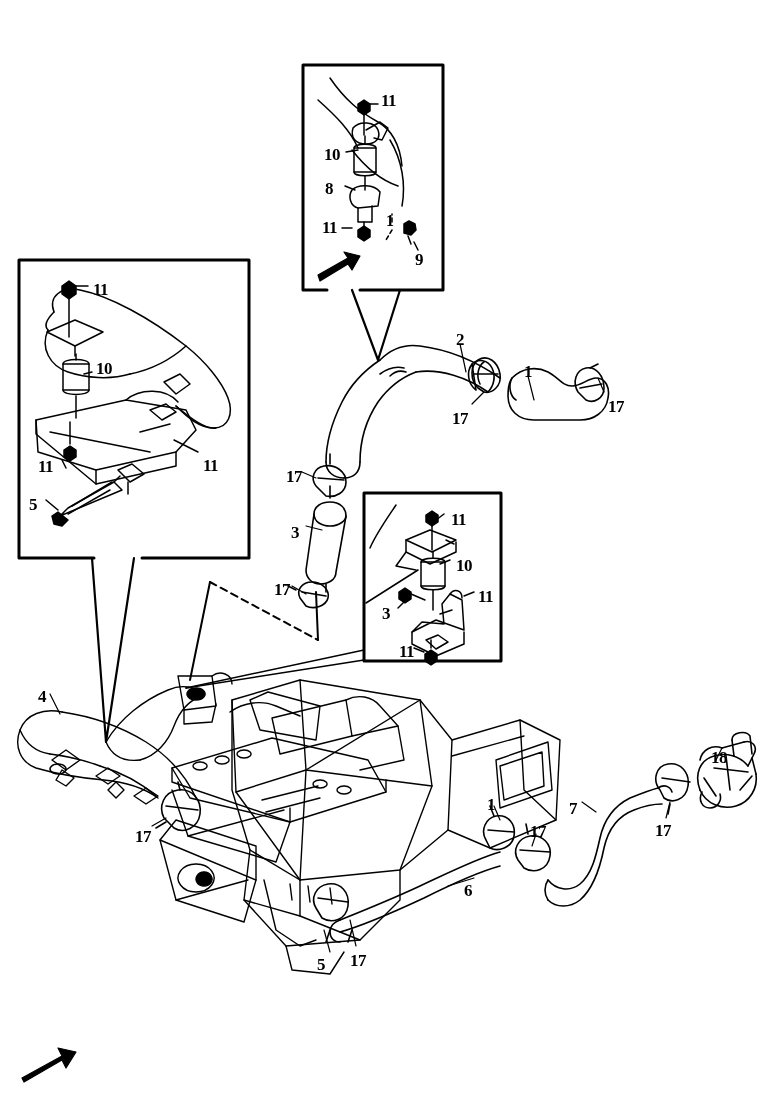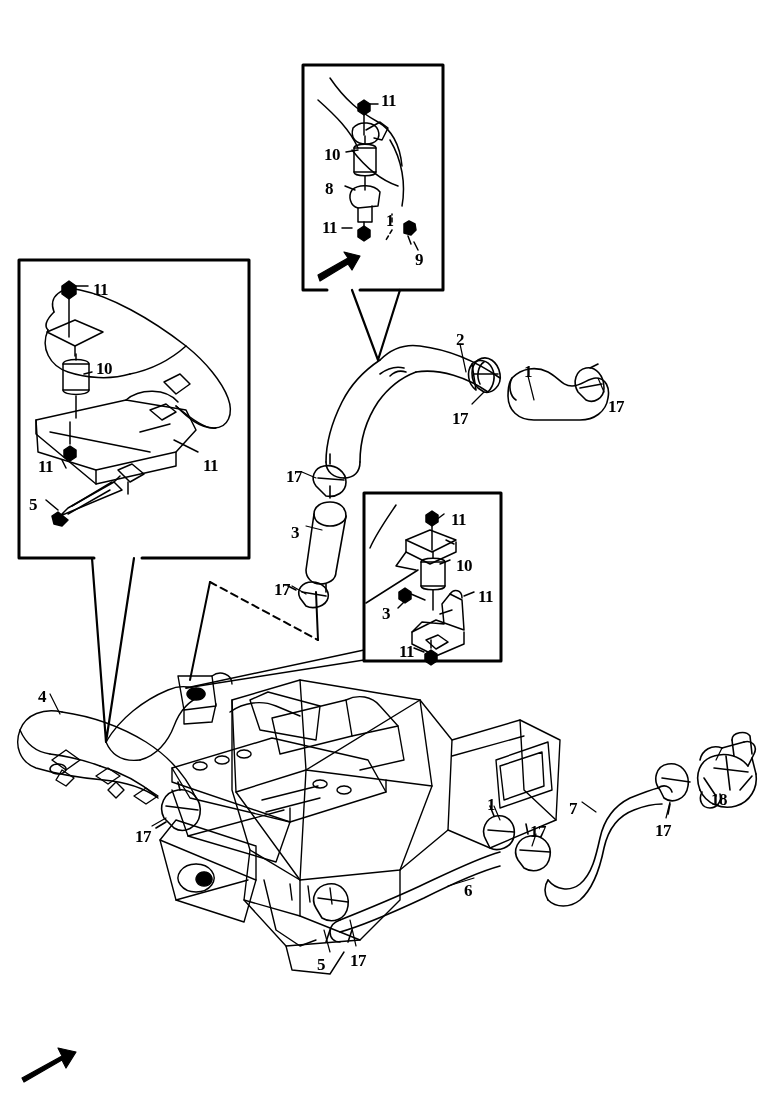--- a/index.html
+++ b/index.html
@@ -403,15 +403,15 @@
   <div class="lbl" style="left:274px;top:581px;">17</div>
   <div class="lbl" style="left:38px;top:688px;">4</div>
   <div class="lbl" style="left:135px;top:828px;">17</div>
   <div class="lbl" style="left:317px;top:956px;">5</div>
   <div class="lbl" style="left:350px;top:952px;">17</div>
   <div class="lbl" style="left:464px;top:882px;">6</div>
   <div class="lbl" style="left:487px;top:796px;">1</div>
   <div class="lbl" style="left:530px;top:823px;">17</div>
   <div class="lbl" style="left:569px;top:800px;">7</div>
   <div class="lbl" style="left:655px;top:822px;">17</div>
-  <div class="lbl" style="left:711px;top:791px;">18</div>
+  <div class="lbl" style="left:711px;top:749px;">18</div>
 
 </div>
 
 </body></html>

